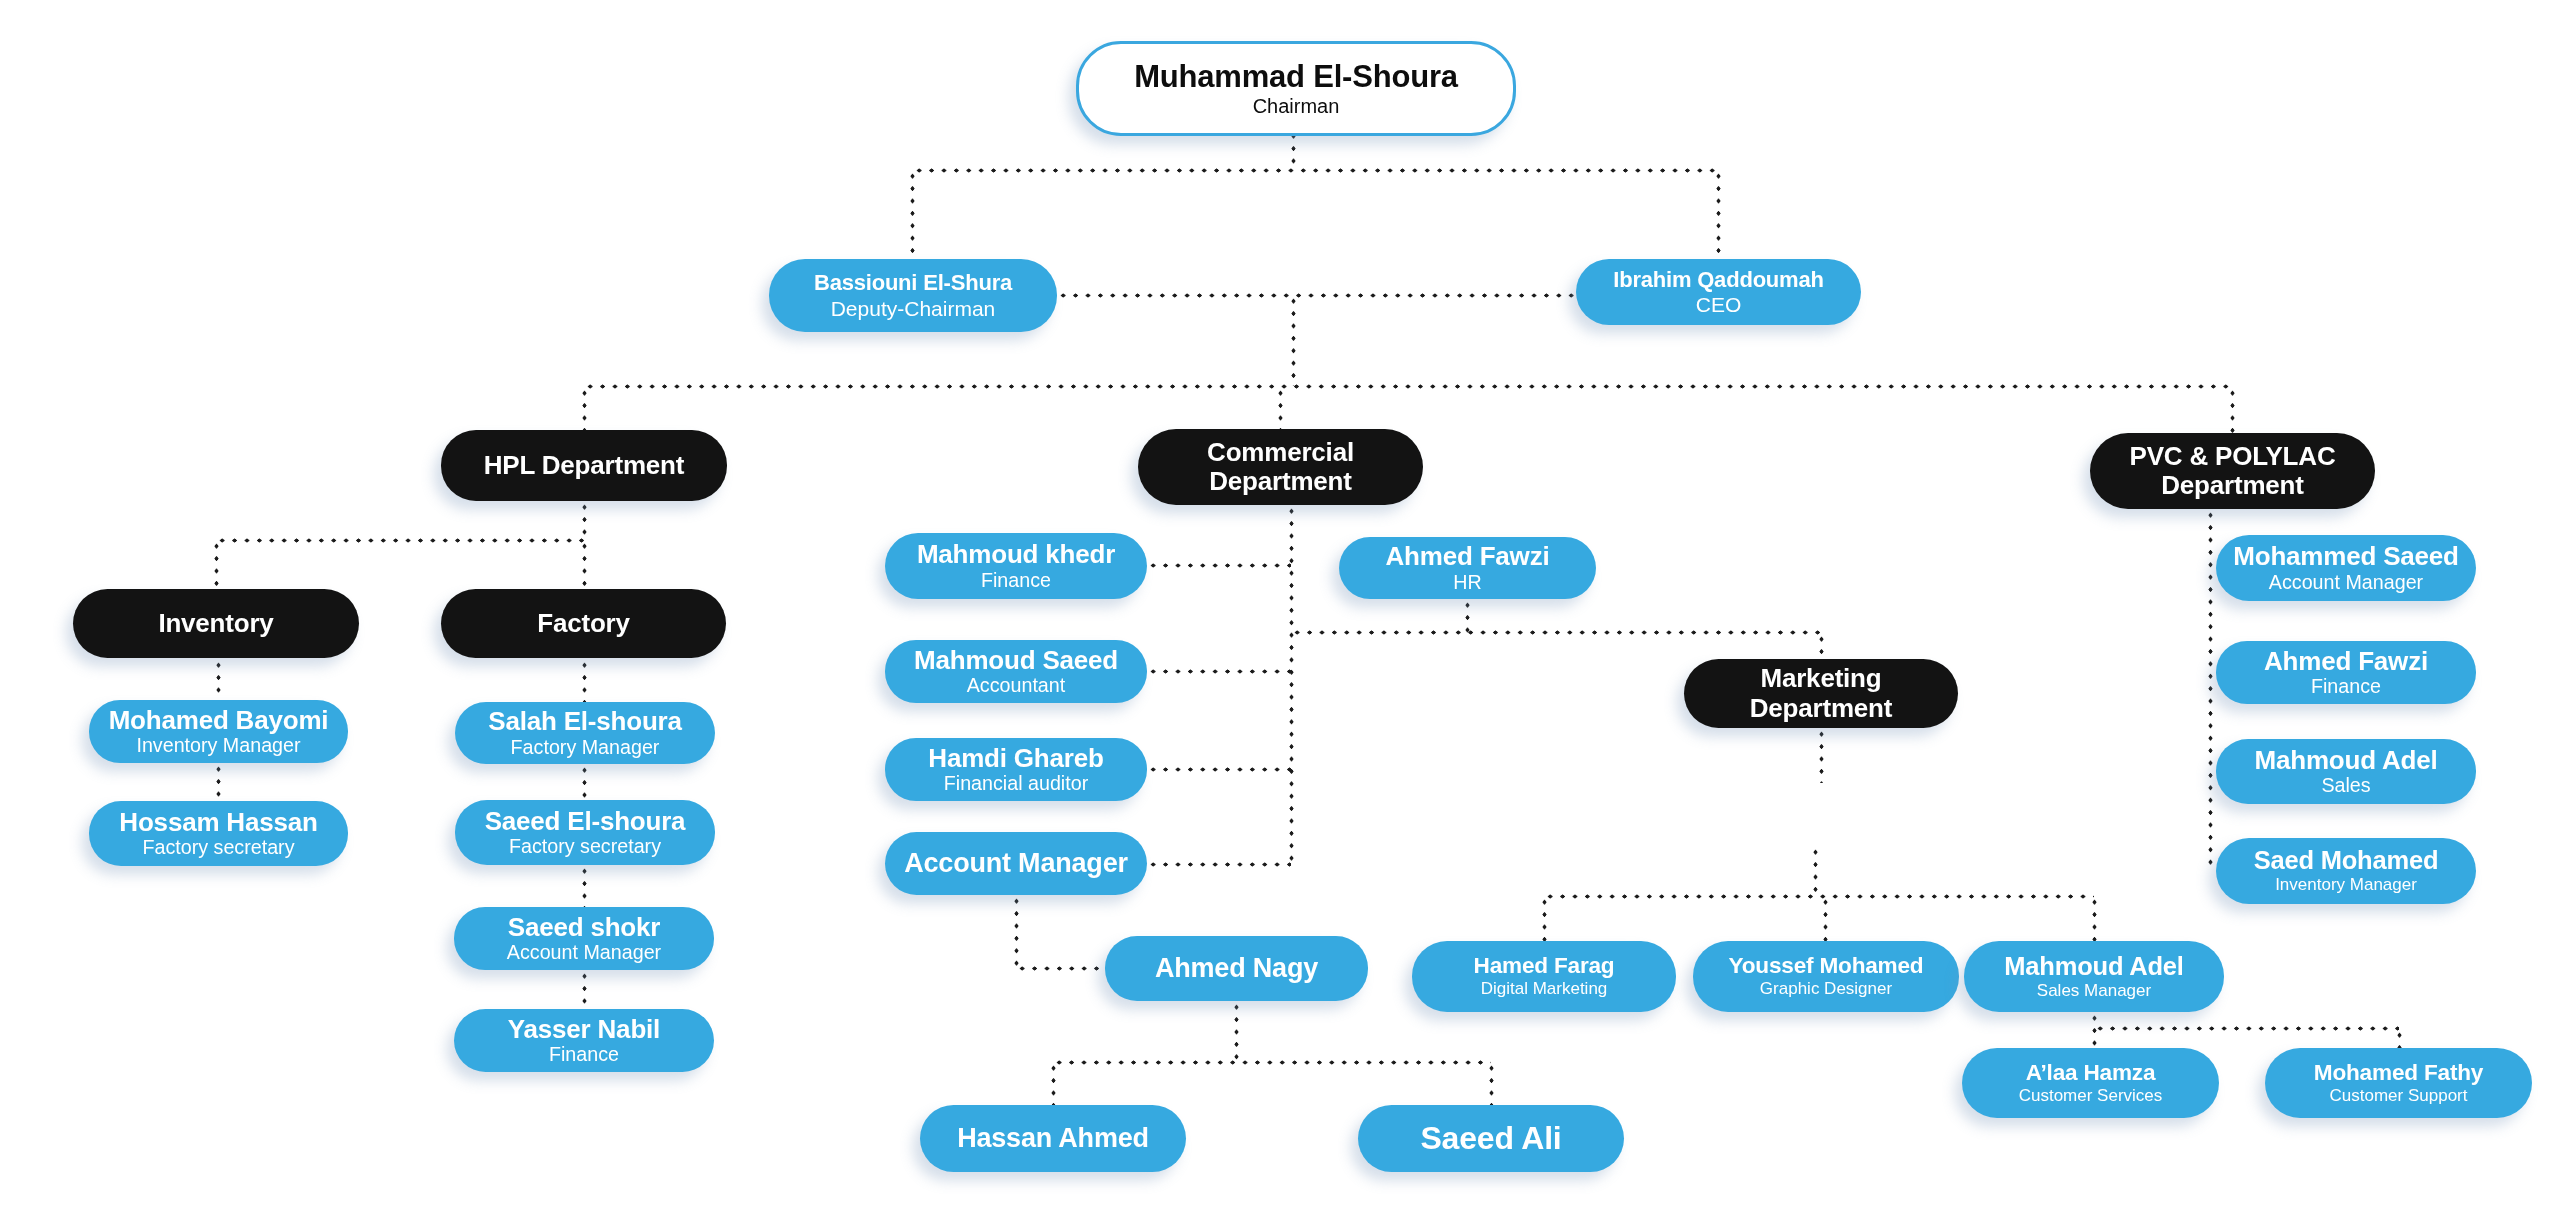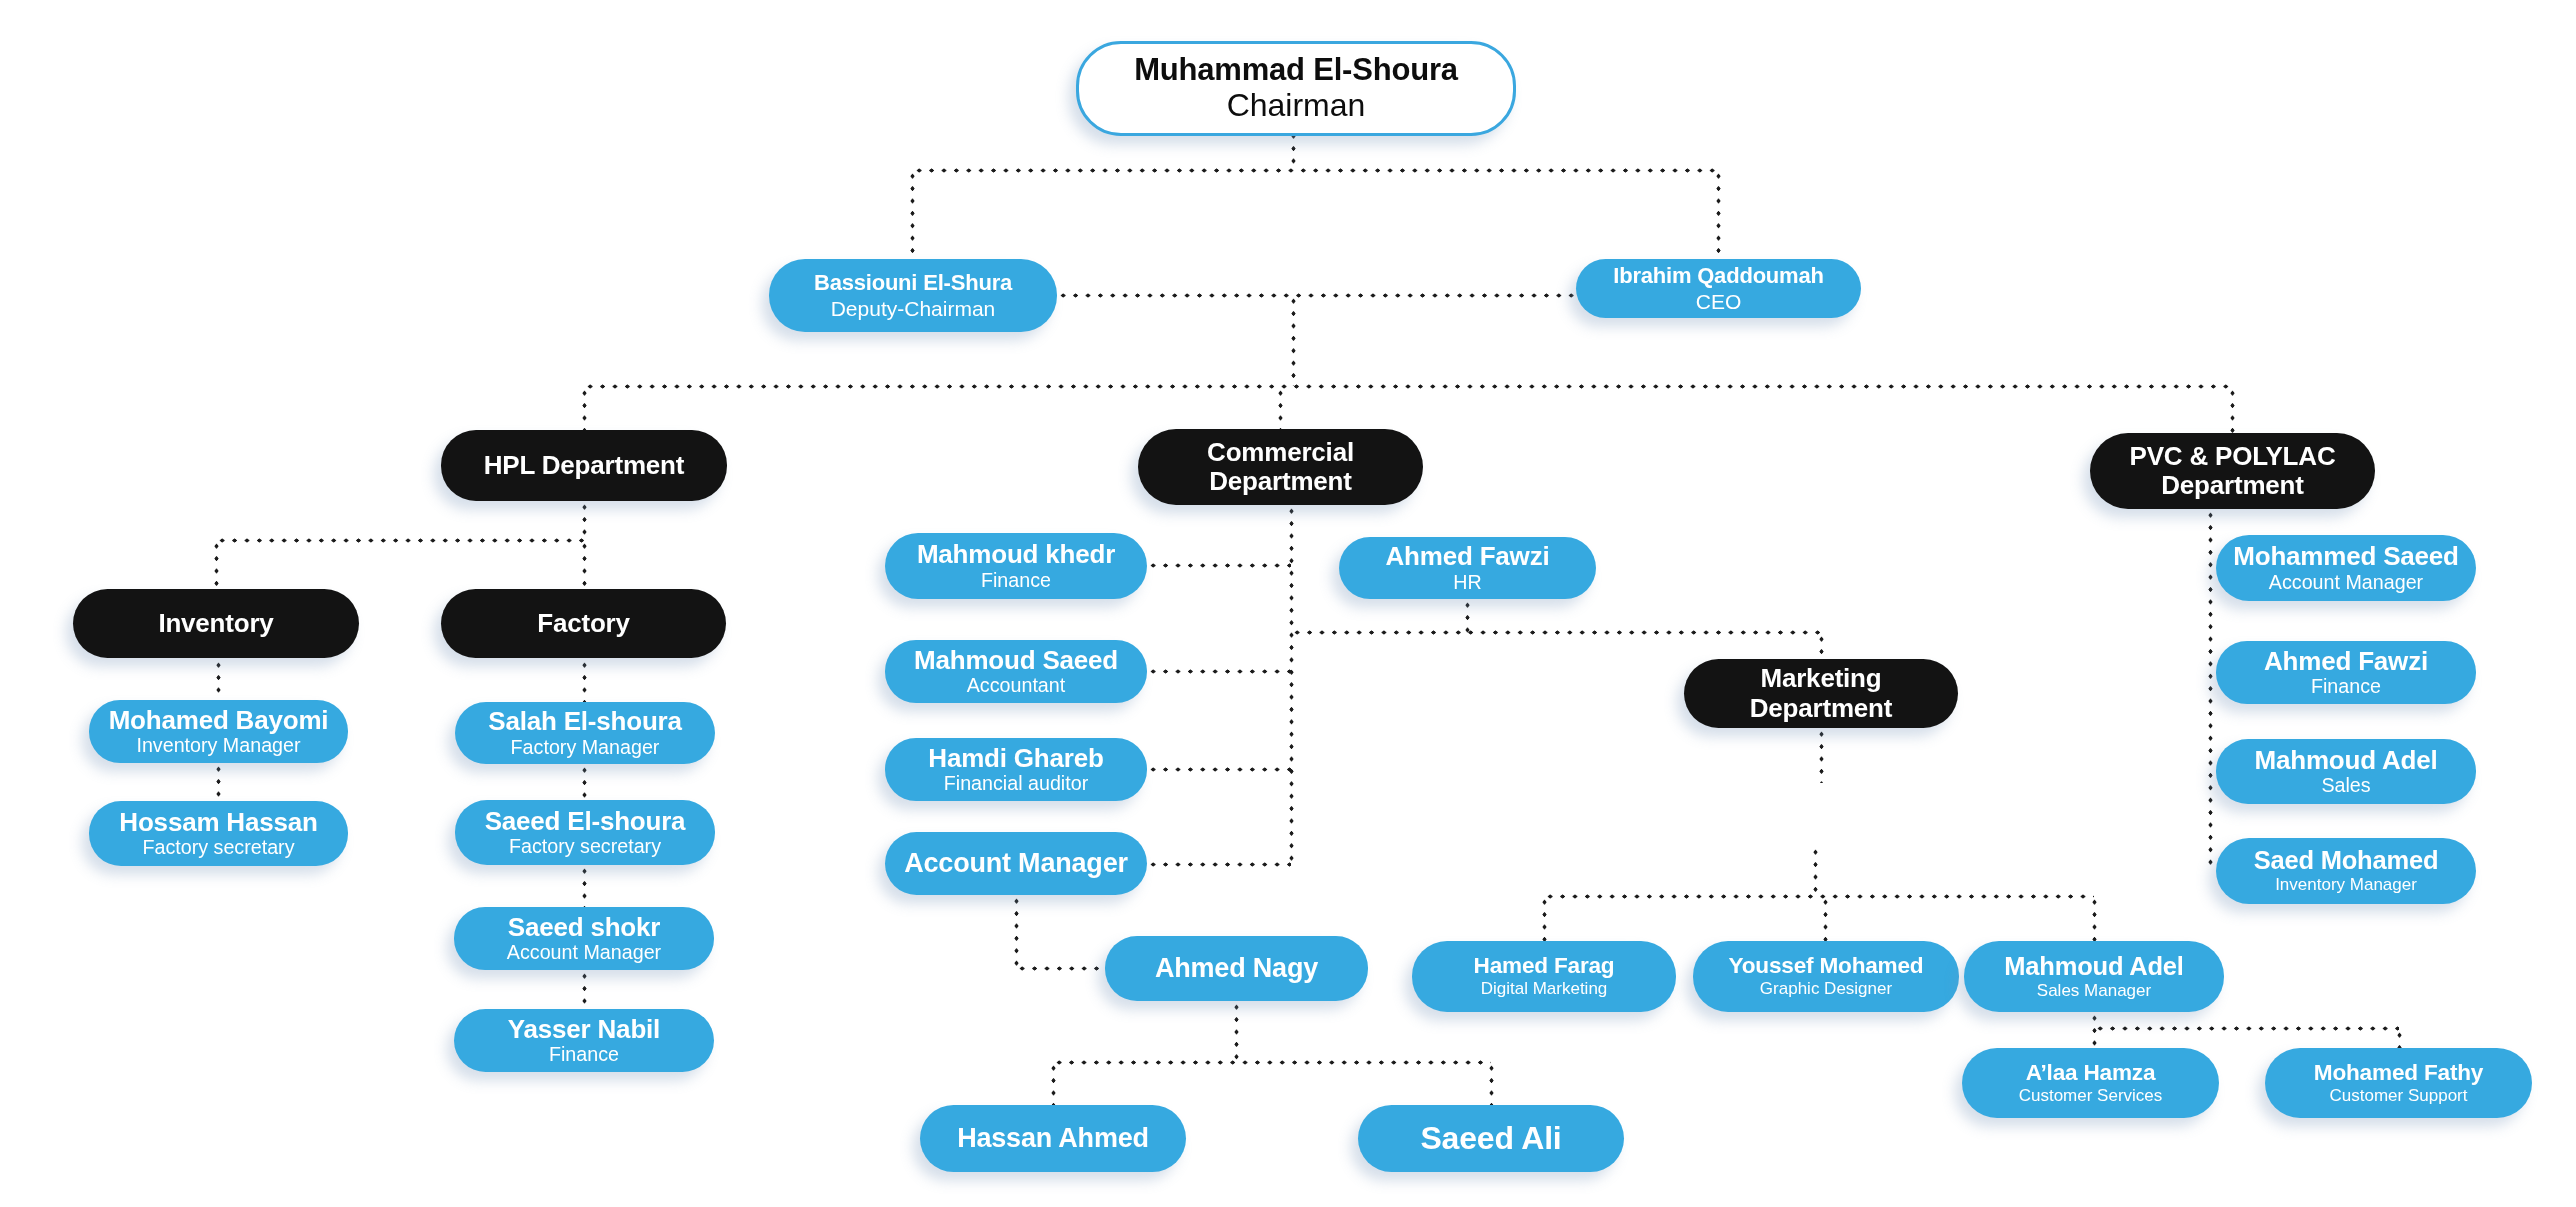--- a/index.html
+++ b/index.html
@@ -13,21 +13,21 @@
   .node{
     position:absolute;
     display:flex;flex-direction:column;align-items:center;justify-content:center;
     text-align:center;
     box-shadow:-7.3px 8.8px 13px rgba(120,150,185,0.30);
   }
   .node .nm{font-weight:700;white-space:pre-line;line-height:1.08;letter-spacing:-0.2px;}
   .node .tt{font-weight:400;line-height:1.1;margin-top:1.5px;}
   .kind-root{background:#ffffff;border:3.6px solid #3aa7df;color:#0d0d0d;}
   .kind-root .nm{font-size:31px;}
-  .kind-root .tt{font-size:32px;}
+  .kind-root .tt{font-size:20px;}
   .kind-exec{background:#36a9e0;color:#ffffff;}
   .kind-exec .nm{font-size:22px;}
   .kind-exec .tt{font-size:21px;}
   .kind-dept{background:#131313;color:#ffffff;}
   .kind-dept .nm{font-size:26px;line-height:1.12;}
   .kind-person{background:#36a9e0;color:#ffffff;}
   .kind-person .nm{font-size:26px;}
   .kind-person .tt{font-size:19.7px;}
   .kind-person-st{background:#36a9e0;color:#ffffff;}
   .kind-person-st .nm{font-size:25.5px;}
@@ -100,21 +100,21 @@
     <div class="conn v" style="left: 1489px; top: 1062px; height: 43px;"></div>
     <div class="conn v" style="left: 2208px; top: 509px; height: 361px;"></div>
     <div class="node kind-root" style="left: 1076px; top: 41px; width: 434px; height: 89px; border-radius: 45px;">
       <div class="nm">Muhammad El-Shoura</div>
       <div class="tt">Chairman</div>
     </div>
     <div class="node kind-exec" style="left: 769px; top: 259px; width: 288px; height: 73px; border-radius: 36px;">
       <div class="nm">Bassiouni El-Shura</div>
       <div class="tt">Deputy-Chairman</div>
     </div>
-    <div class="node kind-exec" style="left: 1576px; top: 259px; width: 285px; height: 59px; border-radius: 36px; align-items: center;">
+    <div class="node kind-exec" style="left: 1576px; top: 259px; width: 285px; height: 66px; border-radius: 36px; align-items: center;">
       <div class="nm">Ibrahim Qaddoumah</div>
       <div class="tt">CEO</div>
     </div>
     <div class="node kind-dept" style="left: 441px; top: 430px; width: 286px; height: 71px; border-radius: 35px;">
       <div class="nm">HPL Department</div>
     </div>
     <div class="node kind-dept" style="left: 1138px; top: 429px; width: 285px; height: 76px; border-radius: 38px;">
       <div class="nm">Commercial
 Department</div>
     </div>

